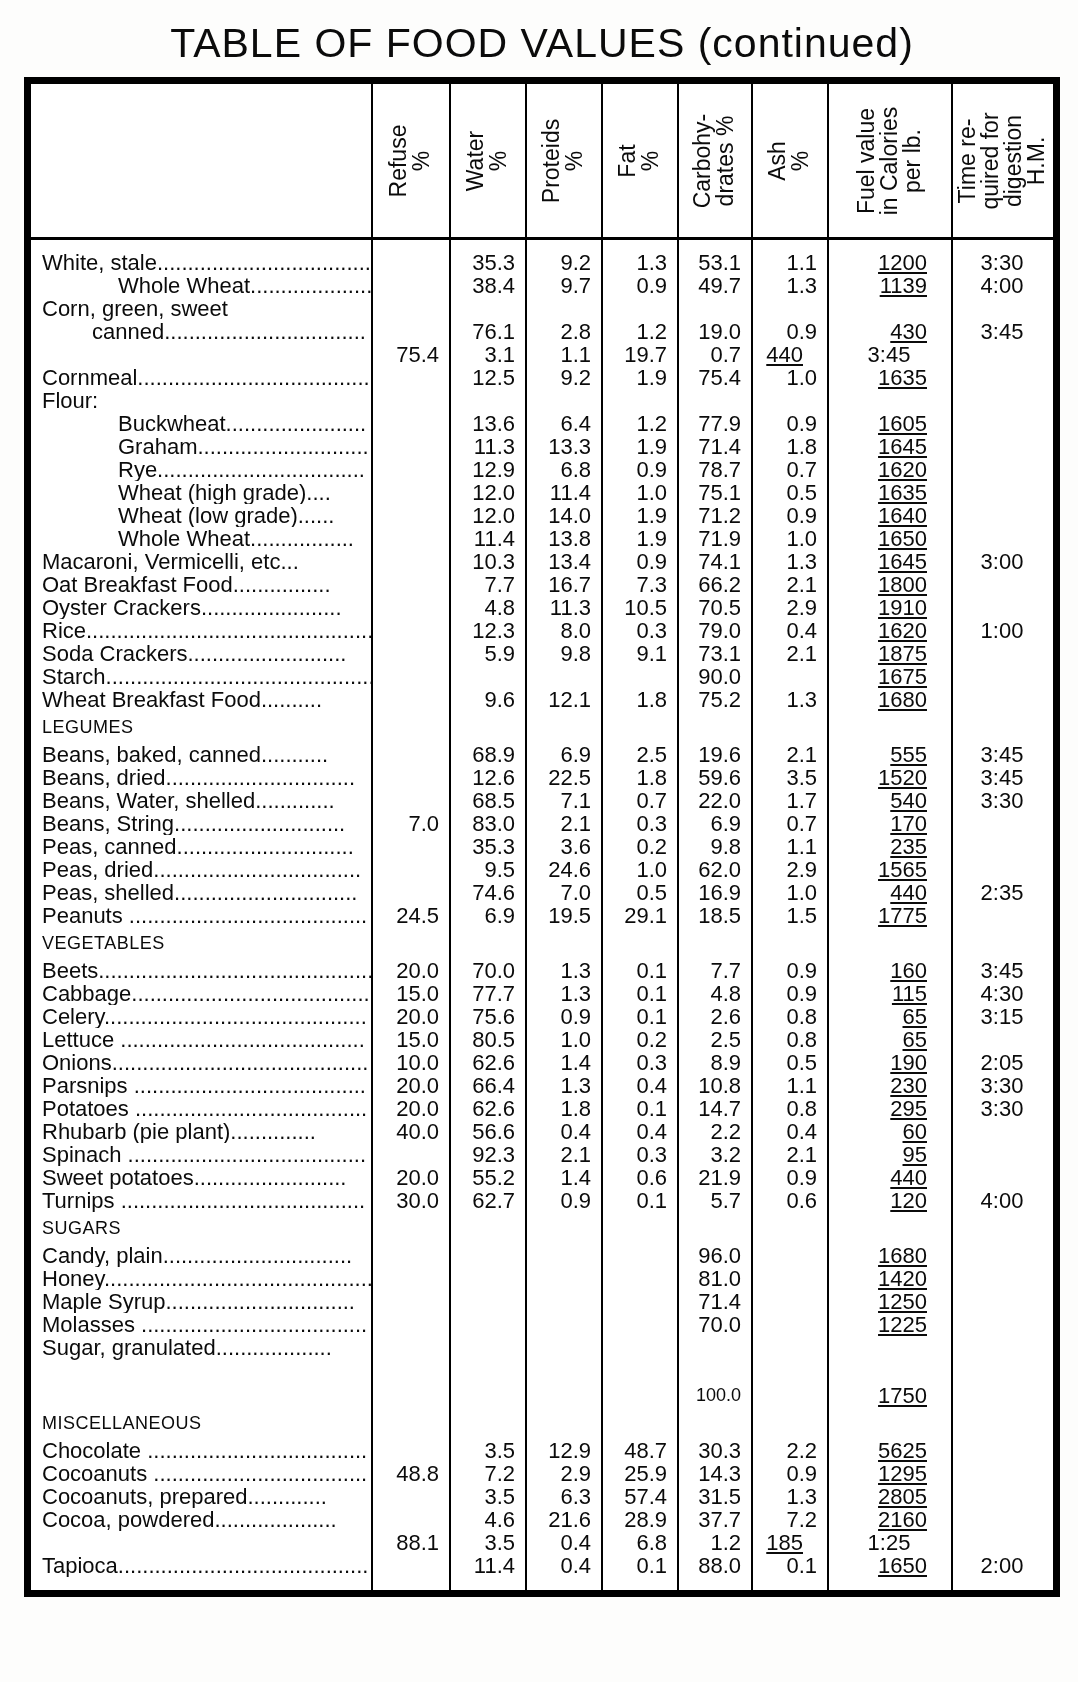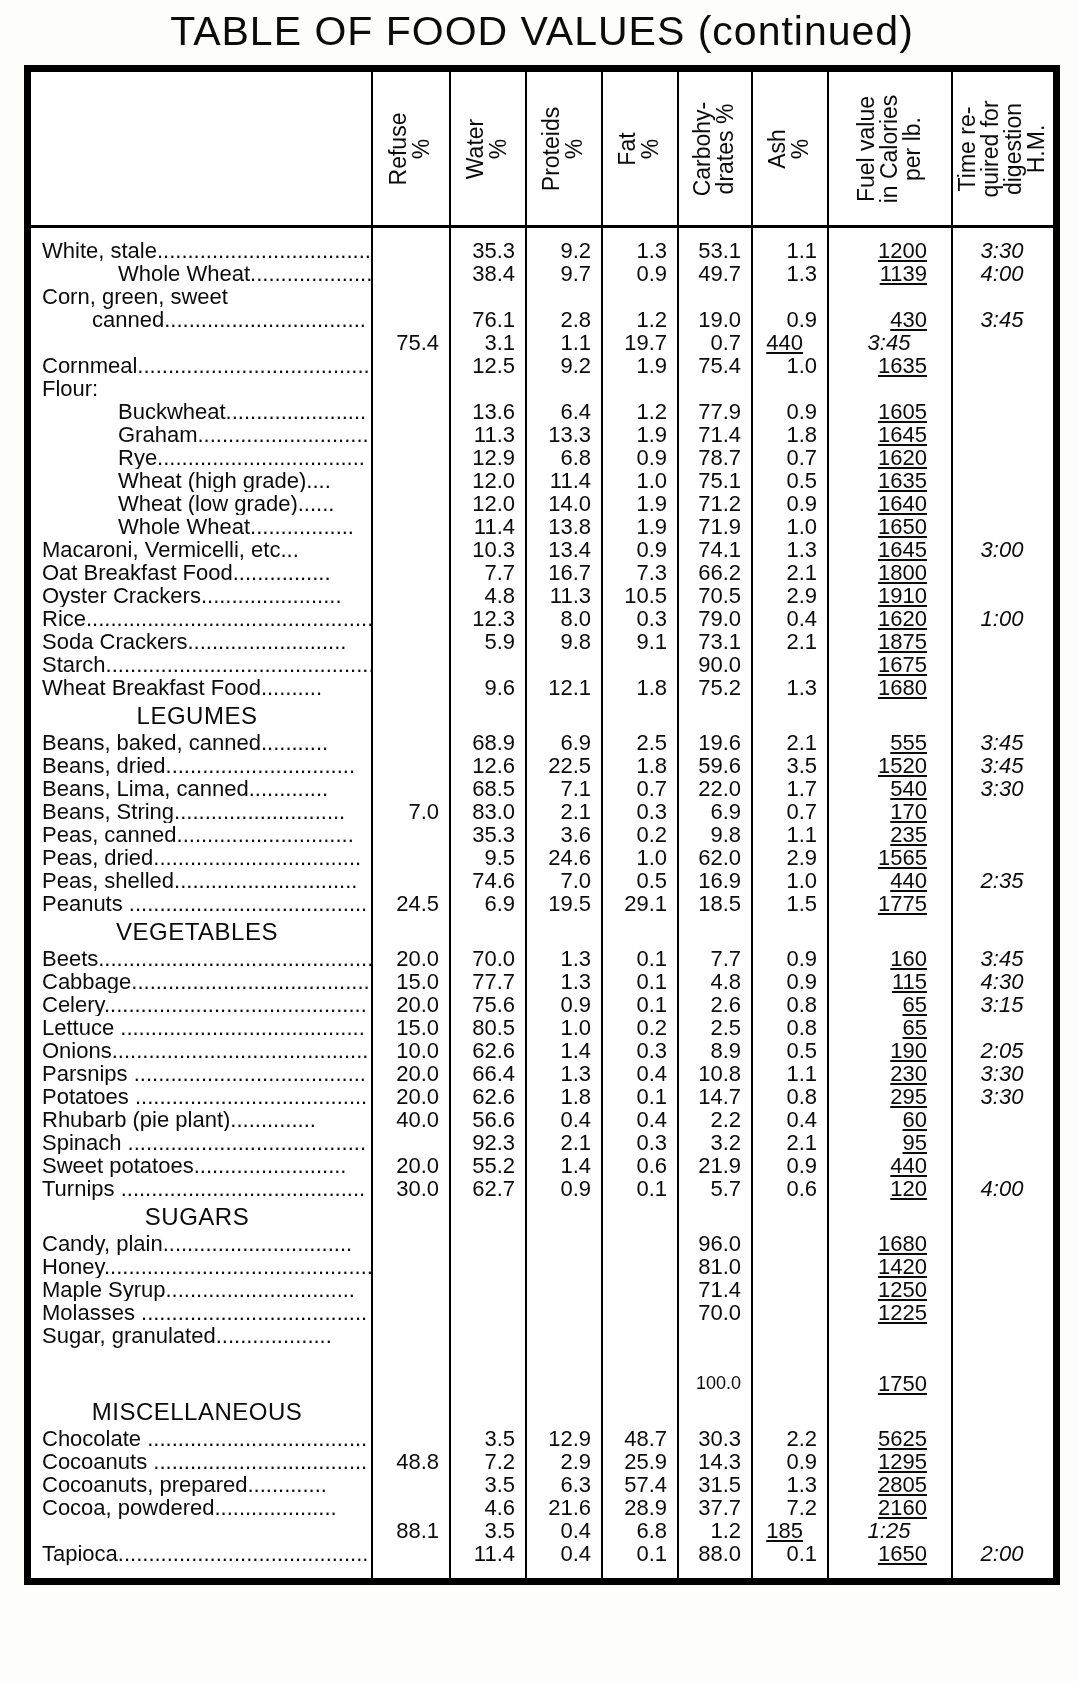--- a/index.html
+++ b/index.html
@@ -10,21 +10,21 @@
   *{box-sizing:border-box;}
   html,body{margin:0;padding:0;}
   body{
     width:1078px;height:1682px;overflow:hidden;
     background:#fdfdfc;color:var(--ink);
     font-family:"Liberation Sans", sans-serif;
   }
   .page{padding:8px 18px 0 24px;}
   .title{
     font-size:41px;font-weight:400;letter-spacing:1px;
-    text-align:center;margin:0 0 10px 0;white-space:nowrap;
+    text-align:center;margin:12px 0 10px 0;white-space:nowrap;
   }
   .tbl{
     position:relative;
     width:1036px;
     border:7px solid #000;
     background:#fff;
   }
   
   .vrule{position:absolute;top:0;bottom:0;width:2px;background:#000;}
   .vrule.c1{left:340px}.vrule.c2{left:418px}.vrule.c3{left:494px}
@@ -47,24 +47,24 @@
   .row{display:grid;grid-template-columns:var(--cols);}
   .secrow{padding:5px 0 4px 0;}
   .cell{
     display:flex;align-items:flex-end;
     font-size:22px;line-height:var(--lh);
   }
   .name{display:block;overflow:hidden;padding-left:11px;}
   .nline{white-space:nowrap;line-height:var(--lh);}
   .ind1{padding-left:50px;}
   .ind2{padding-left:76px;}
-  .sec{width:310px;text-align:center;font-size:24px;letter-spacing:0.5px;}
+  .sec{width:310px;font-size:18px;letter-spacing:0.5px;}
   .num{justify-content:flex-end;padding-right:10px;}
   .fuel{padding-right:24px;text-decoration:underline;}
-  .time{justify-content:center;padding-right:0;font-style:italic;}
+  .time{justify-content:center;padding-right:0;}
   .small{font-size:18px;margin-top:48px;}
 </style>
 </head>
 <body>
 
 <div class="page">
   <div class="title">TABLE OF FOOD VALUES (continued)</div>
 
   <div class="tbl">
     <div class="vrule c1"></div>
@@ -417,21 +417,21 @@
     <div class="cell num val">22.5</div>
     <div class="cell num val">1.8</div>
     <div class="cell num val">59.6</div>
     <div class="cell num val">3.5</div>
     <div class="cell num val fuel">1520</div>
     <div class="cell val time">3:45</div>
   </div>
 
   <div class="row">
     <div class="cell name">
-            <div class="nline ind0">Beans,  Lima,  canned.............</div>
+            <div class="nline ind0">Beans,  Water,  shelled.............</div>
           </div>
     <div class="cell num val"></div>
     <div class="cell num val">68.5</div>
     <div class="cell num val">7.1</div>
     <div class="cell num val">0.7</div>
     <div class="cell num val">22.0</div>
     <div class="cell num val">1.7</div>
     <div class="cell num val fuel">540</div>
     <div class="cell val time">3:30</div>
   </div>

